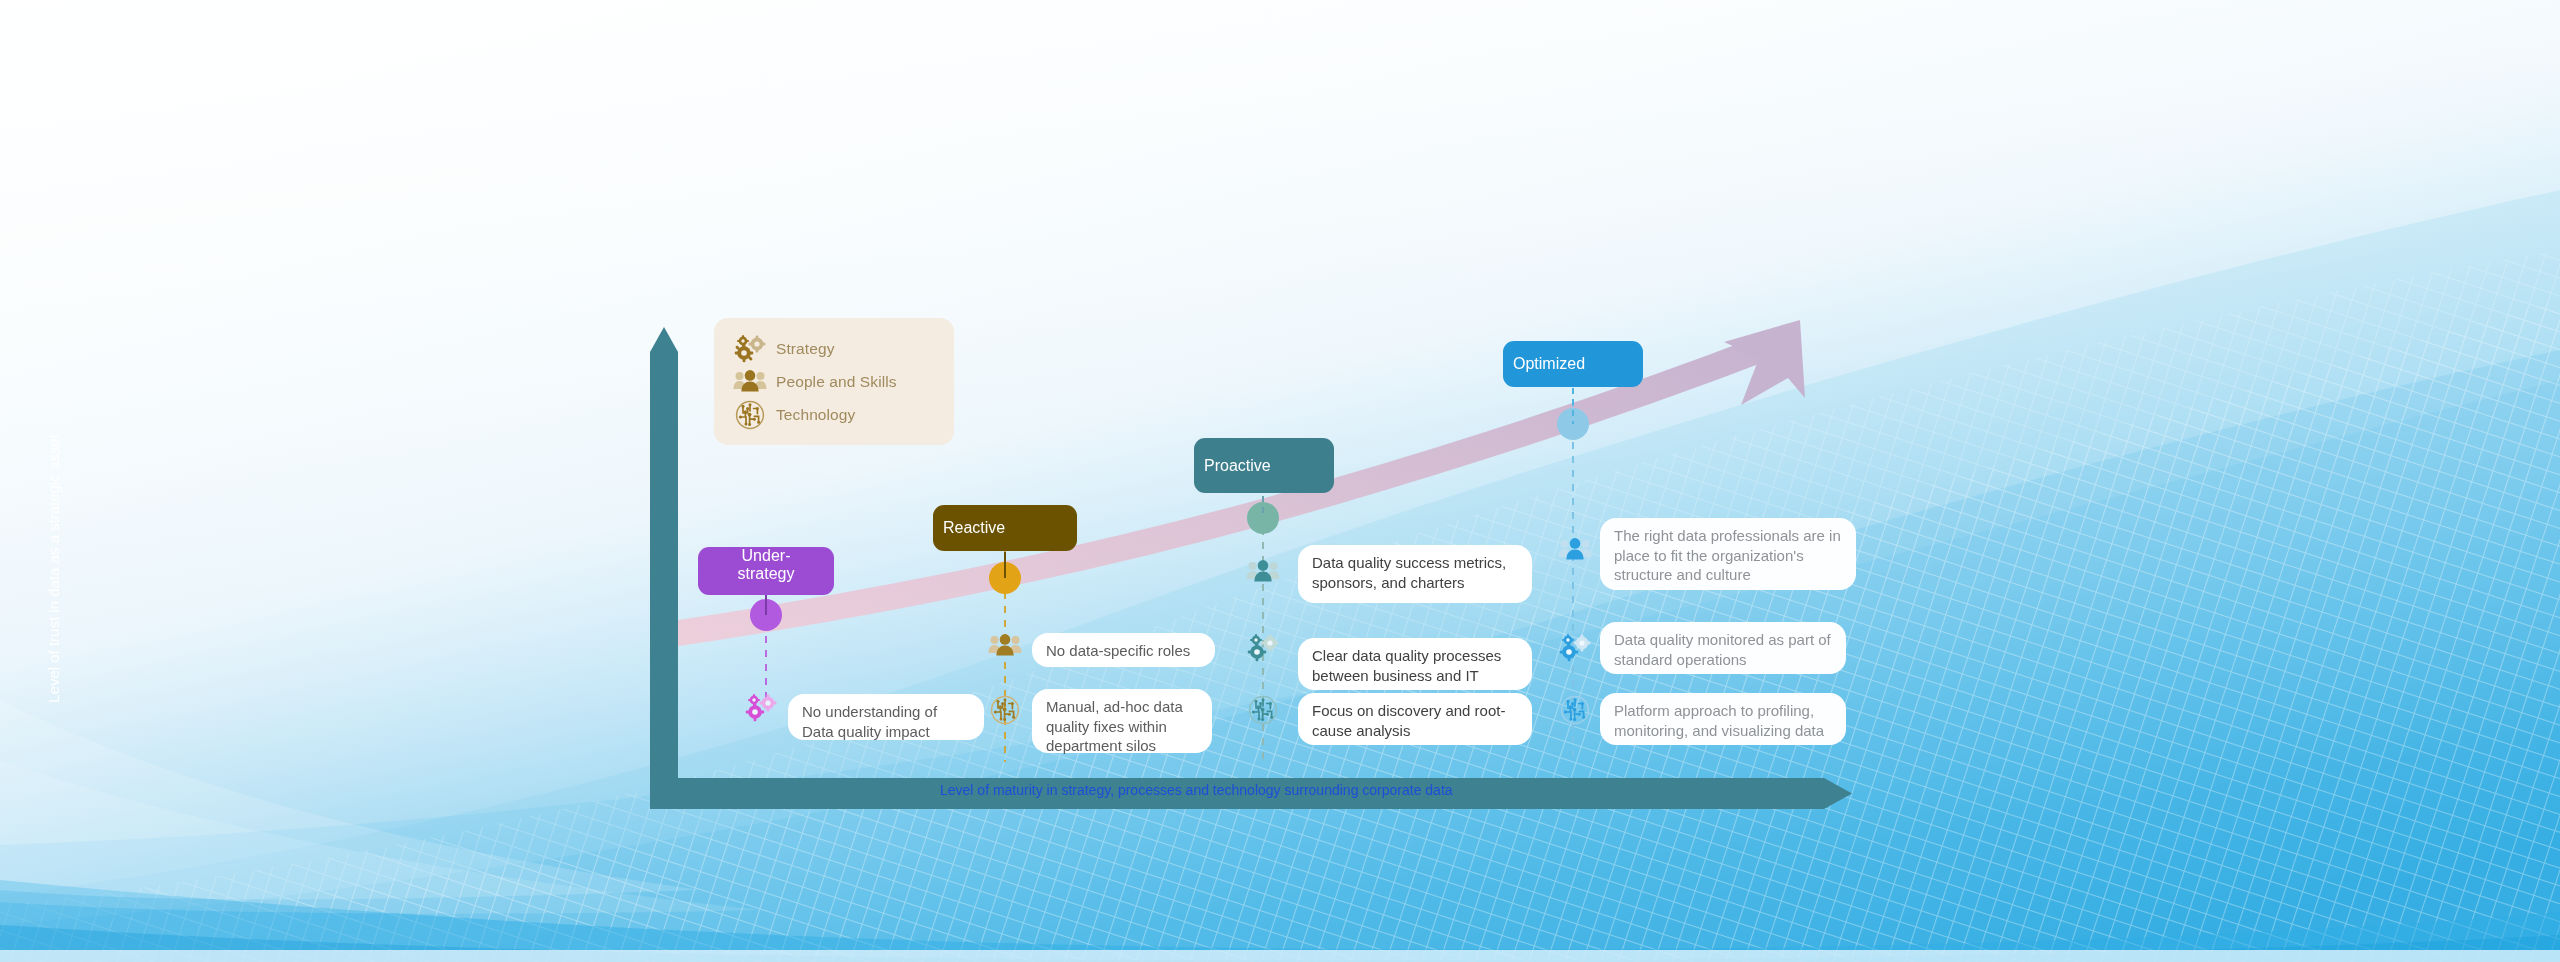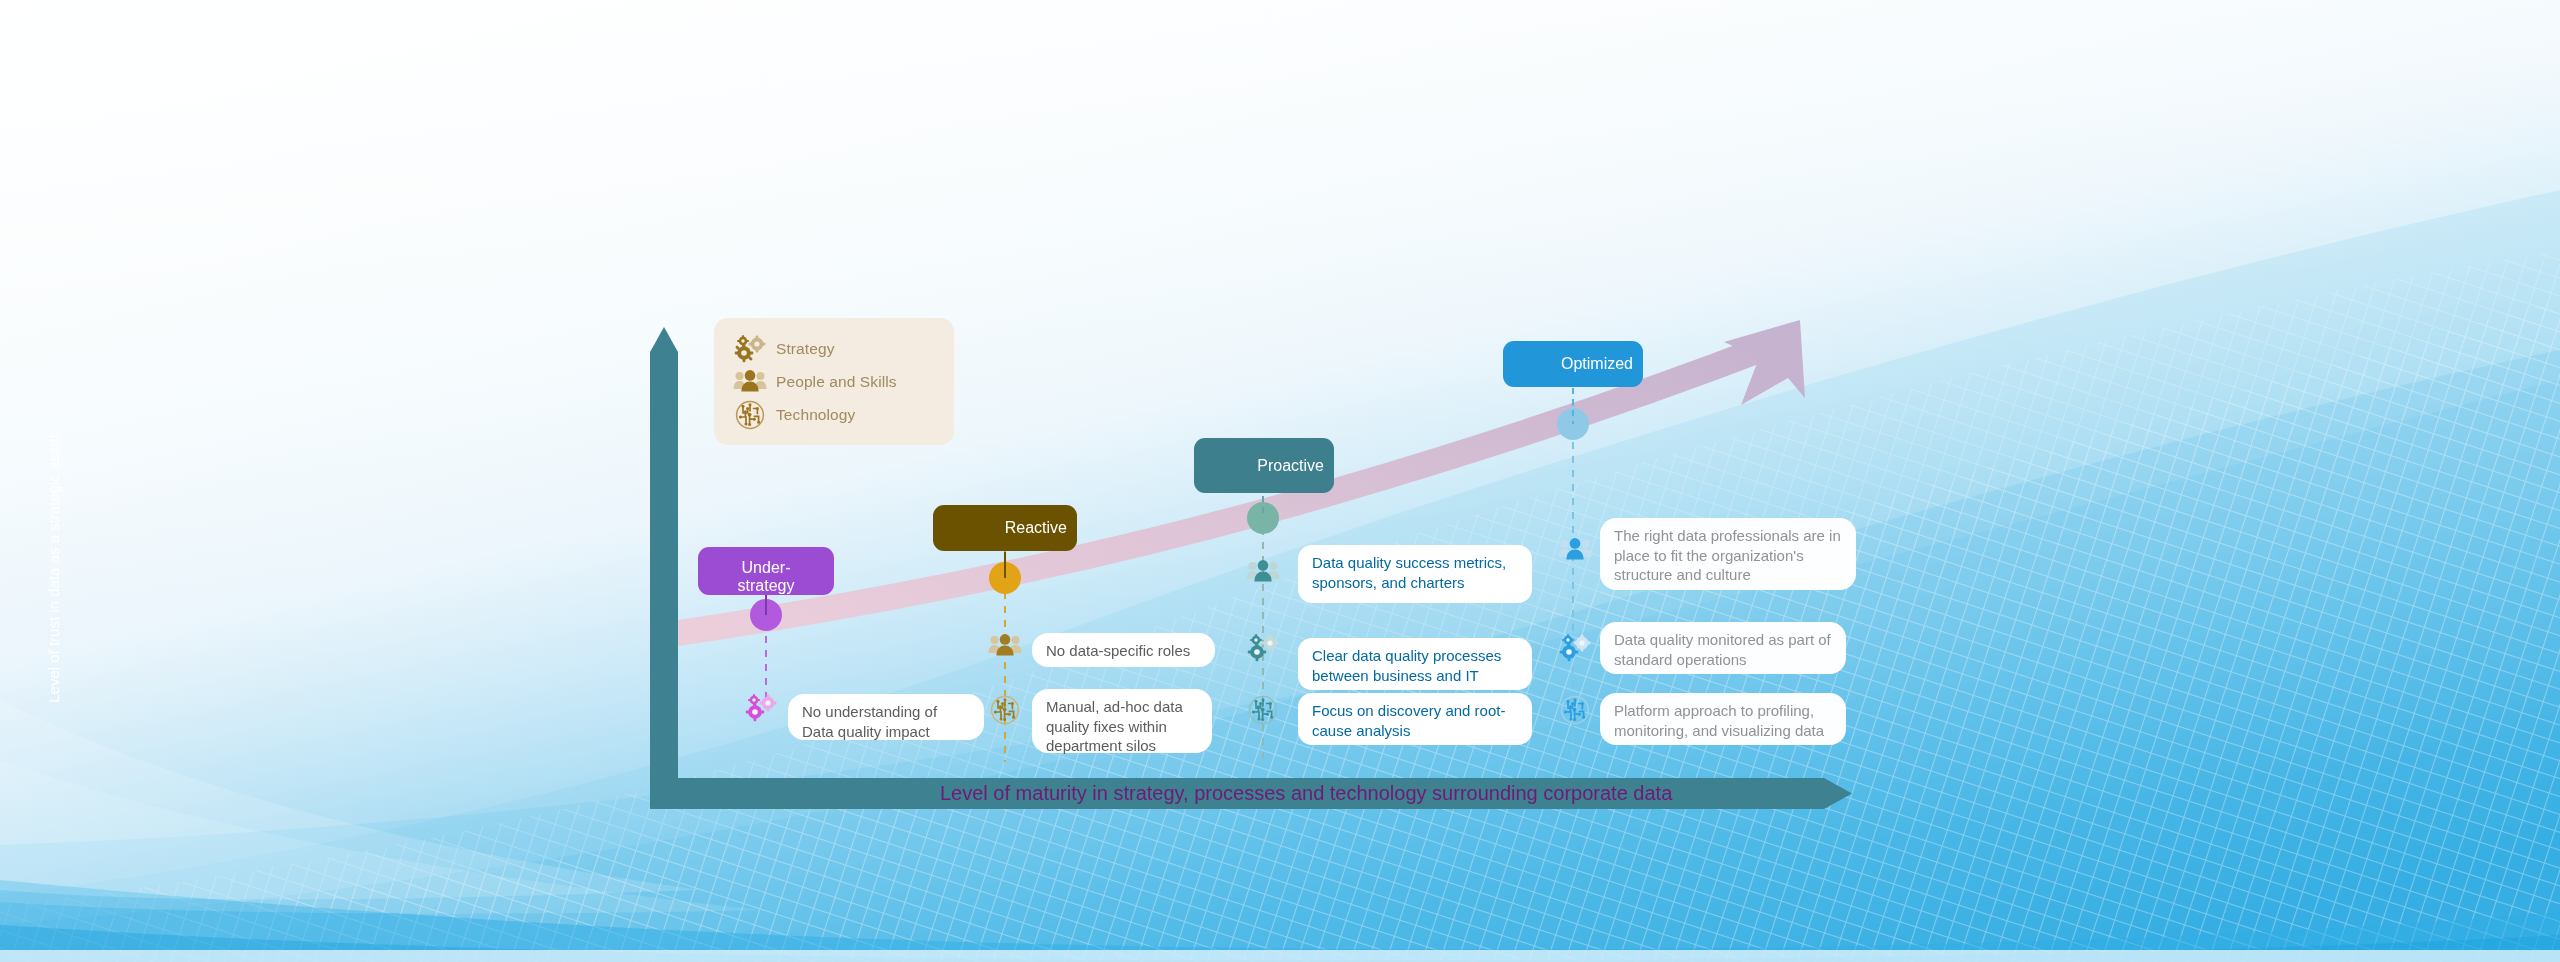--- a/index.html
+++ b/index.html
@@ -30,48 +30,48 @@
   .legend-ico{width:40px;height:30px;display:flex;align-items:center;justify-content:center;flex:0 0 40px;}
   .legend-lbl{font-size:15.5px;color:#a08a5e;letter-spacing:.1px;margin-left:6px;}
 
   
   .pill{
     position:absolute;z-index:7;
     border-radius:11px;
     color:#ffffff;
     font-size:16px;
     text-align:center;
-    display:flex;align-items:center;justify-content:flex-end;
+    display:flex;align-items:center;justify-content:flex-start;
     line-height:1.12;
     padding:0 10px;
     box-sizing:border-box;
   }
 
   
   .card{
     position:absolute;z-index:6;
     background:#ffffff;
     border-radius:16px;
     box-sizing:border-box;
     display:flex;align-items:flex-start;
     padding:8px 14px;
     font-size:15px;
     line-height:1.30;
     color:#5c5c5c;
   }
   .card.c4{ background:#fdfeff; color:#8f9296; }
-  .card.c3{ color:#0369a1;border-radius:14px; }
+  .card.c3{ color:#404040; }
 
   
   .rowico{position:absolute;z-index:6;display:flex;align-items:center;justify-content:center;}
 
   
   .xaxis-label{
     position:absolute;z-index:5;left:940px;top:782px;
-    color:#701a75;font-size:20px;white-space:nowrap;
+    color:#1d4ed8;font-size:14px;white-space:nowrap;
   }
   .yaxis-label{
     position:absolute;z-index:5;
     left:-167px;top:560px;width:440px;
     transform:rotate(-90deg);
     transform-origin:center center;
     color:#ffffff;font-size:15px;white-space:nowrap;text-align:center;
   }
 </style>
 </head>

